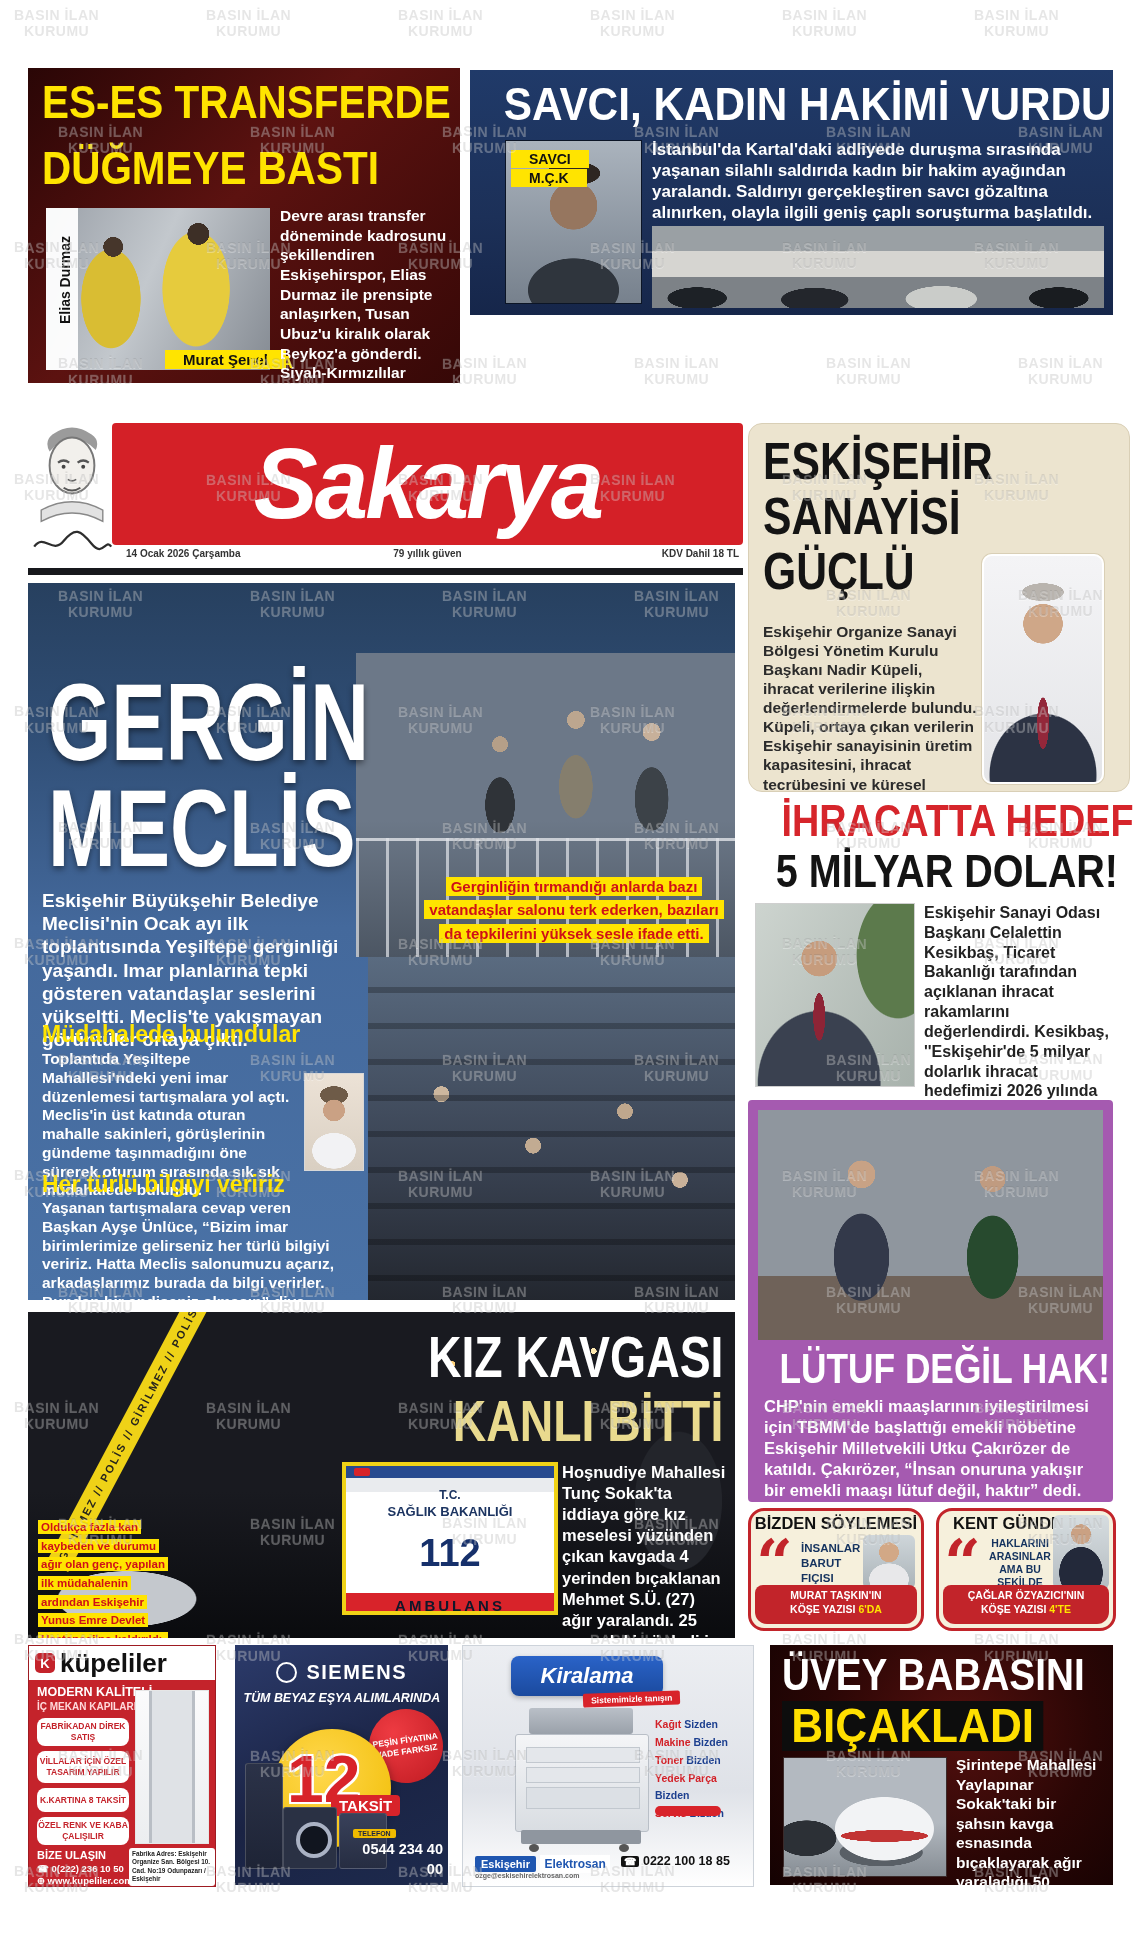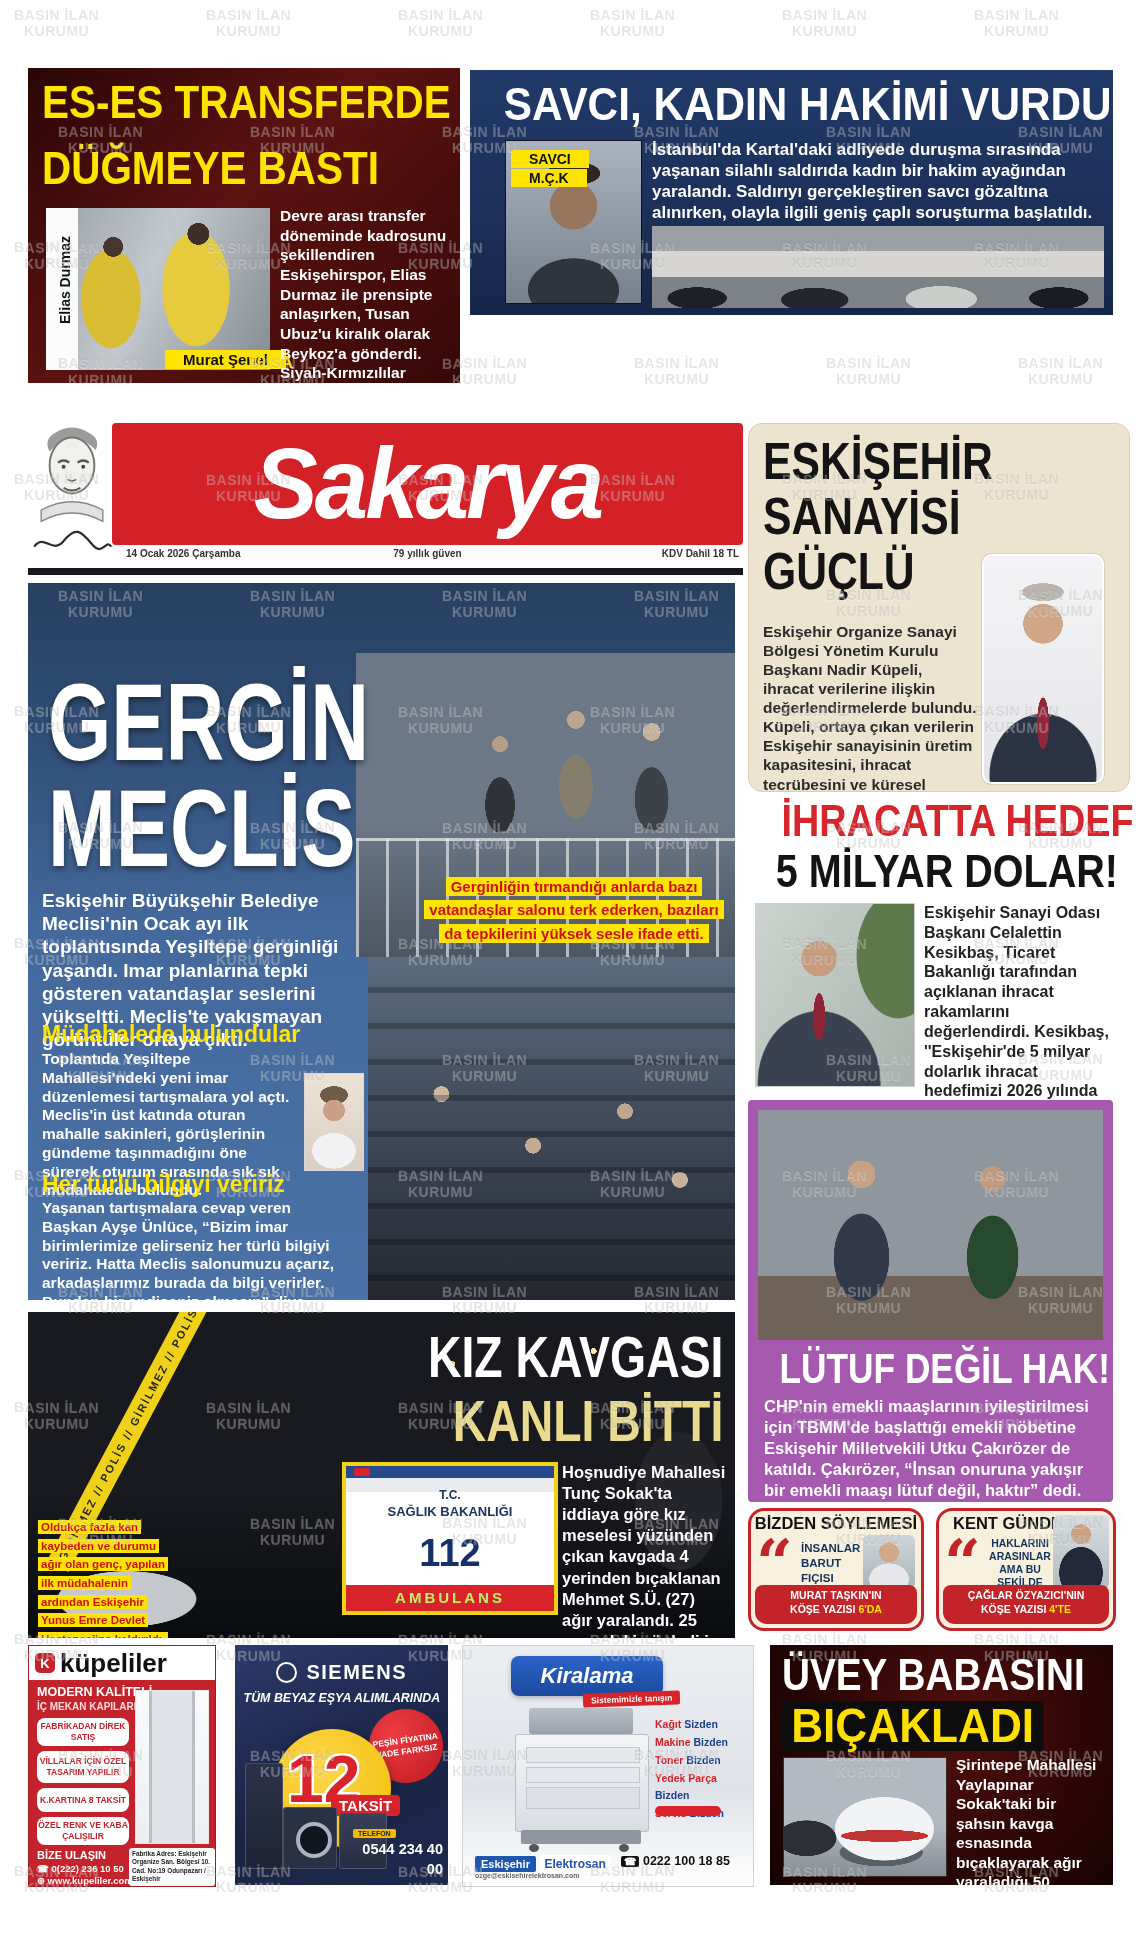--- a/index.html
+++ b/index.html
@@ -229,21 +229,21 @@
     </div>
     <div class="hl abs" style="right:12px;top:80px;font-size:58px;color:#e9da8e;text-align:right;width:680px;">
       <span class="cxr" style="transform:scaleX(.8);">KANLI BİTTİ</span>
     </div>
     <div class="abs" style="left:314px;top:150px;width:208px;height:145px;border:4px solid #f0d216;background:linear-gradient(#e9ebee 0 18%, #ffffff 18% 100%);overflow:hidden;">
       <div class="abs" style="left:0;top:0;right:0;height:12px;background:#274a8f;"></div>
       <div class="abs" style="left:8px;top:2px;width:16px;height:8px;background:#d8232a;border-radius:2px;"></div>
       <div class="abs" style="left:0;right:0;top:22px;text-align:center;color:#1c3461;font-weight:800;font-size:12px;">T.C.</div>
       <div class="abs" style="left:0;right:0;top:38px;text-align:center;color:#1c3461;font-weight:800;font-size:13px;">SAĞLIK BAKANLIĞI</div>
       <div class="abs" style="left:0;right:0;top:54px;text-align:center;color:#16306b;font-weight:900;font-size:38px;margin-top:12px;">112</div>
-      <div class="abs" style="left:0;right:0;bottom:0;height:26px;background:#d8232a;color:#bef264;font-weight:900;font-size:15px;letter-spacing:3px;text-align:center;line-height:26px;">AMBULANS</div>
+      <div class="abs" style="left:0;right:0;bottom:0;height:18px;background:#d8232a;color:#0f172a;font-weight:900;font-size:15px;letter-spacing:3px;text-align:center;line-height:26px;">AMBULANS</div>
     </div>
     <div class="abs" style="left:10px;top:206px;width:140px;font-size:11.5px;line-height:1.62;">
       <span class="hlght" style="padding:1px 3px;">Oldukça fazla kan kaybeden ve durumu ağır olan genç, yapılan ilk müdahalenin ardından Eskişehir Yunus Emre Devlet Hastanesi'ne kaldırıldı.</span>
     </div>
     <div class="abs" style="left:534px;top:150px;width:166px;font-size:16.5px;font-weight:700;color:#fff;line-height:1.28;">
       <span>Hoşnudiye Mahallesi Tunç Sokak'ta iddiaya göre kız meselesi yüzünden çıkan kavgada 4 yerinden bıçaklanan Mehmet S.Ü. (27) ağır yaralandı. 25 yaşındaki şüpheli ise polis tarafından yakalandı.</span>
       
       
     </div>
   </div>

